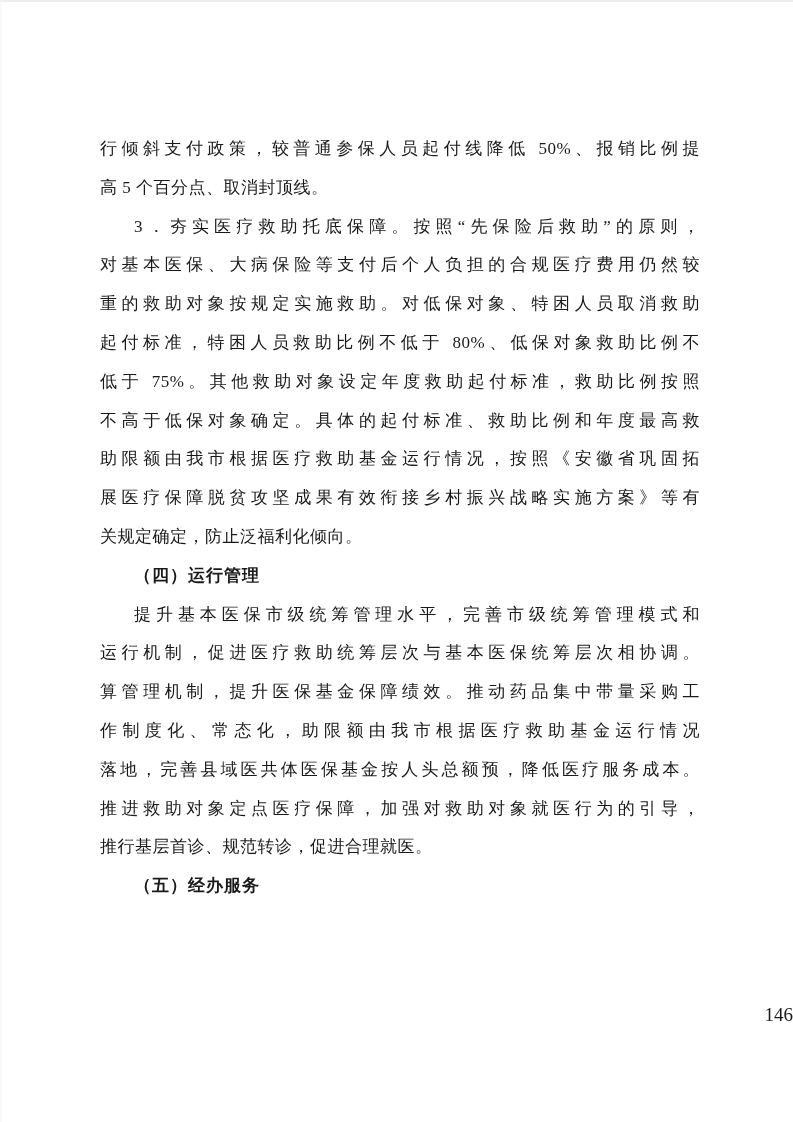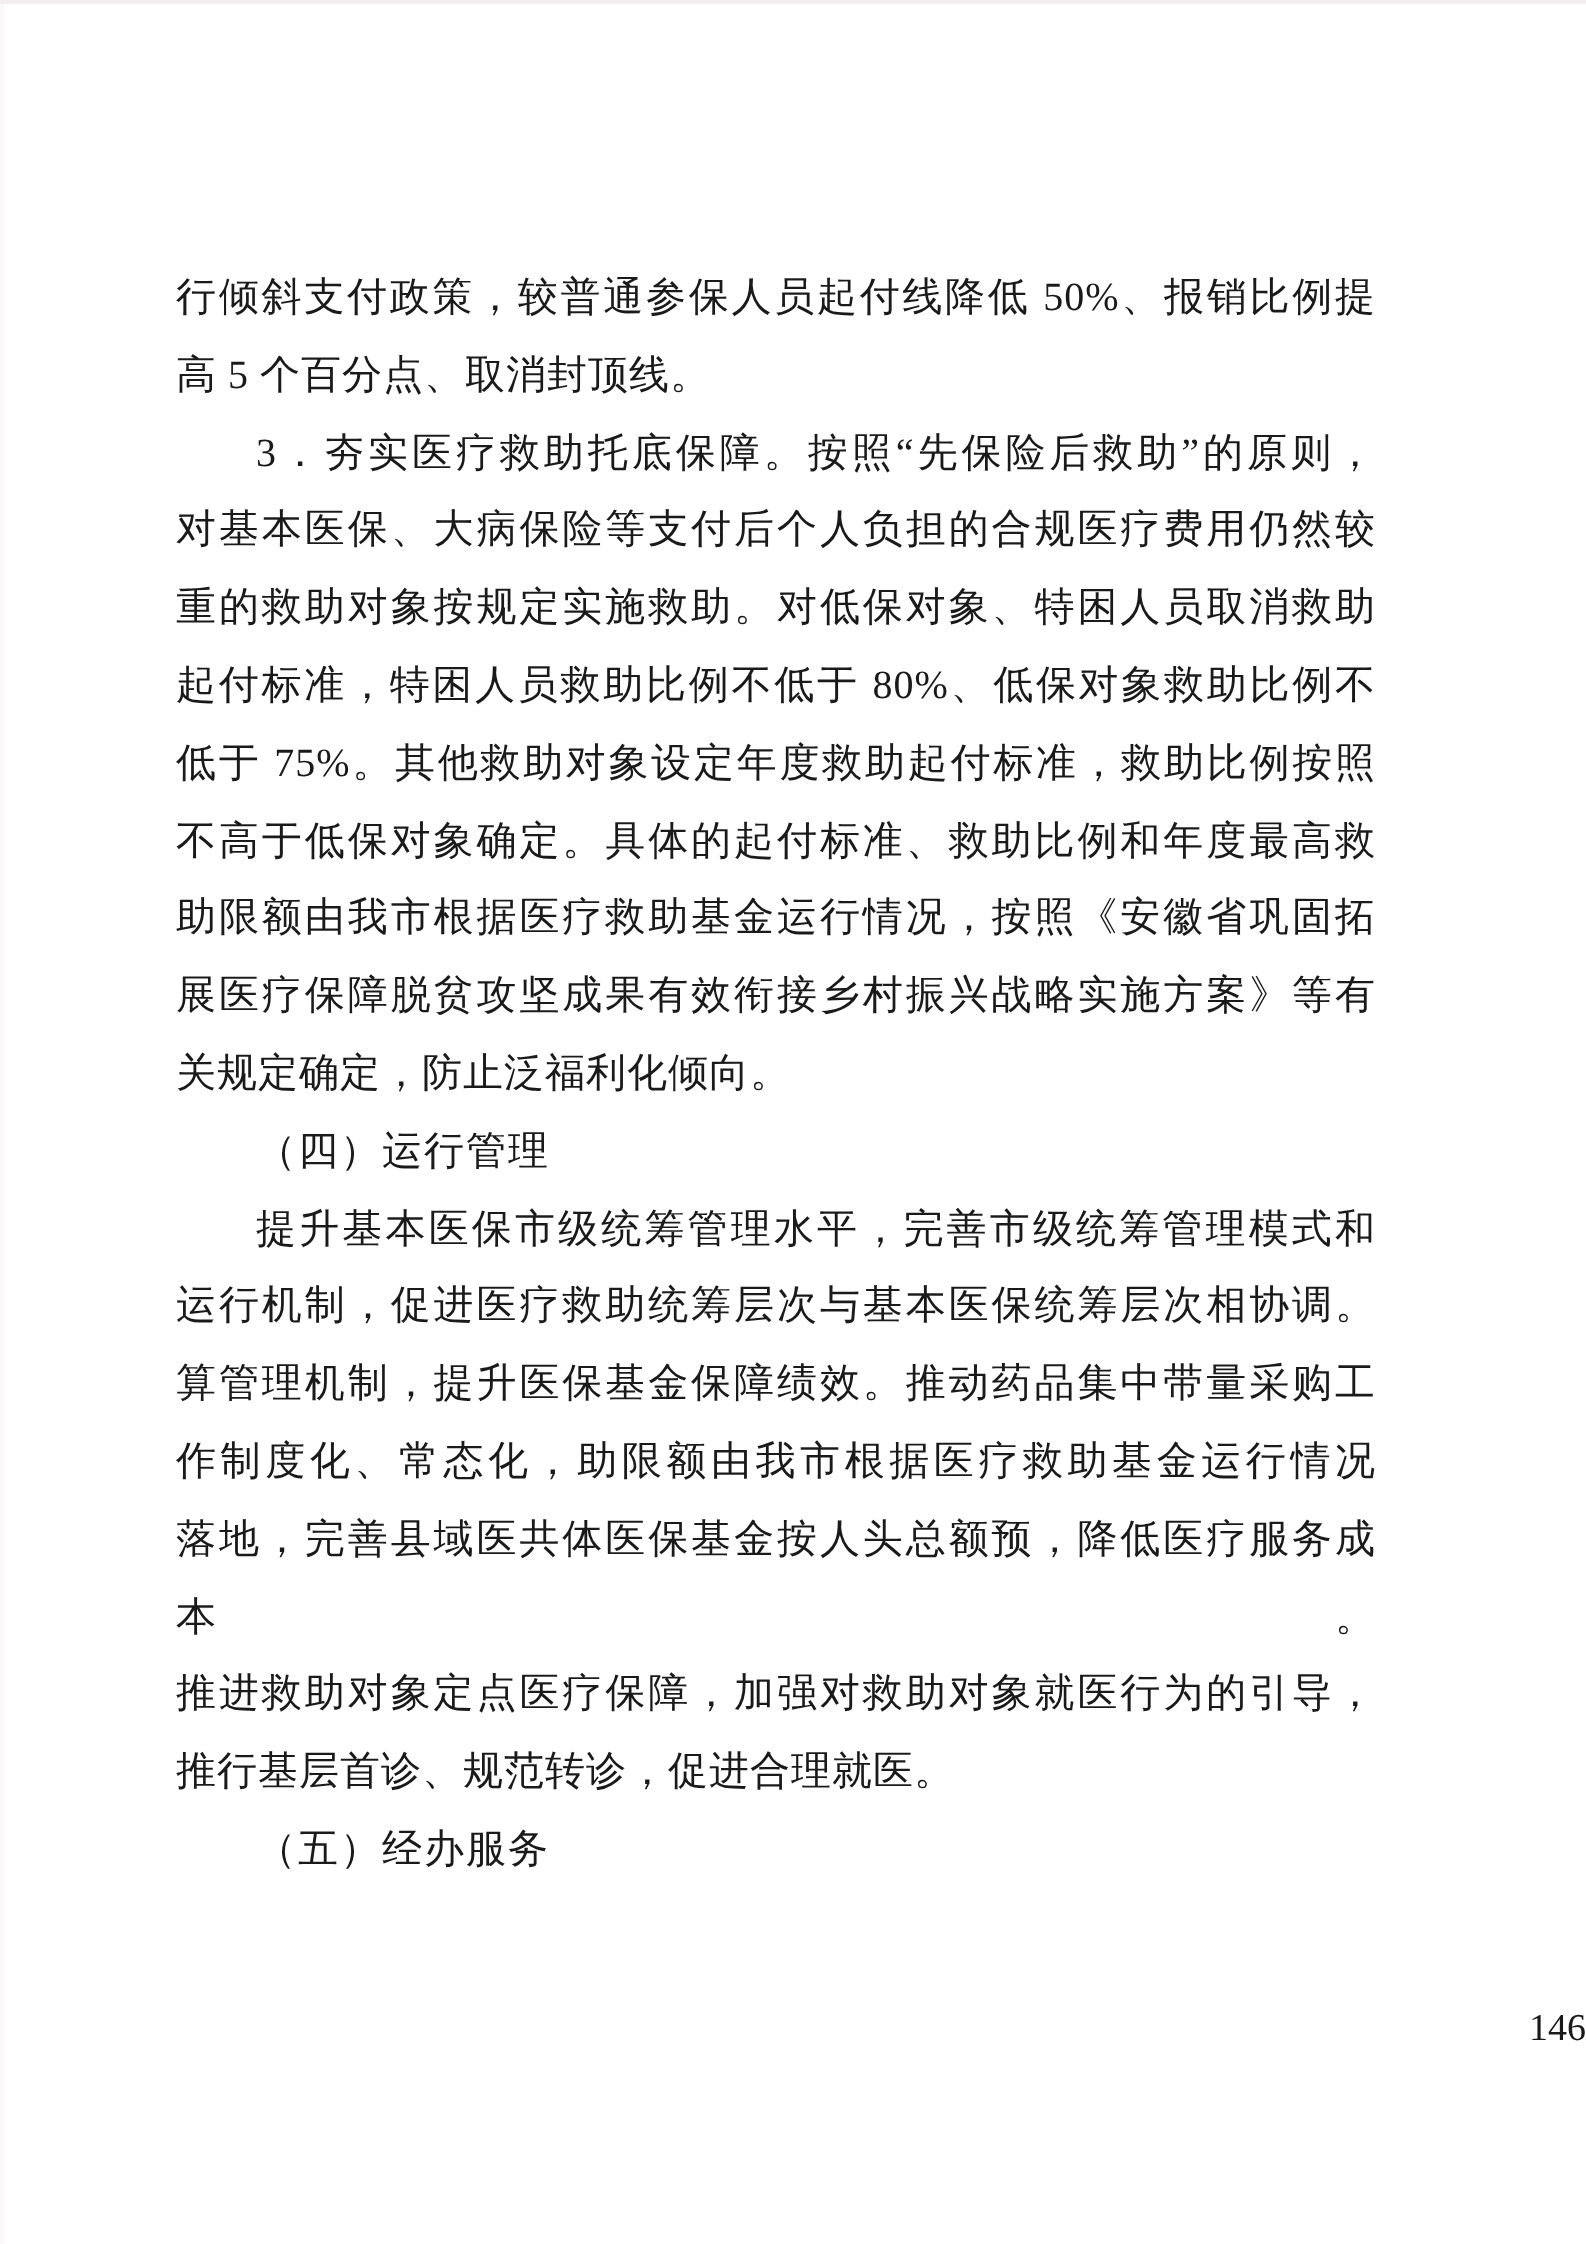--- a/index.html
+++ b/index.html
@@ -12,40 +12,40 @@
     width: 793px;
     height: 1122px;
     background: #ffffff;
     overflow: hidden;
     font-family: "Liberation Serif", "DejaVu Serif", serif;
     color: #1a1a1a;
     box-shadow: inset 0 2px 0 #f1efef, inset 2px 0 0 #faf8f8;
   }
   .doc-content {
     position: absolute;
-    left: 88px;
+    left: 100px;
     top: 130px;
     width: 600px;
-    font-size: 20px;
+    font-size: 17px;
     line-height: 38.8px;
   }
   .line {
     text-align: justify;
     text-align-last: justify;
     white-space: normal;
     letter-spacing: 0.5px;
   }
   .line.para-end {
     text-align-last: left;
   }
   .line.indent {
     text-indent: 2em;
   }
   .line.heading {
-    font-weight: normal;
+    font-weight: bold;
     letter-spacing: 1px;
   }
   .footer {
     position: absolute;
     top: 1002px;
     left: 0;
     width: 100%;
     text-align: right;
     font-size: 19px;
     line-height: 26px;

